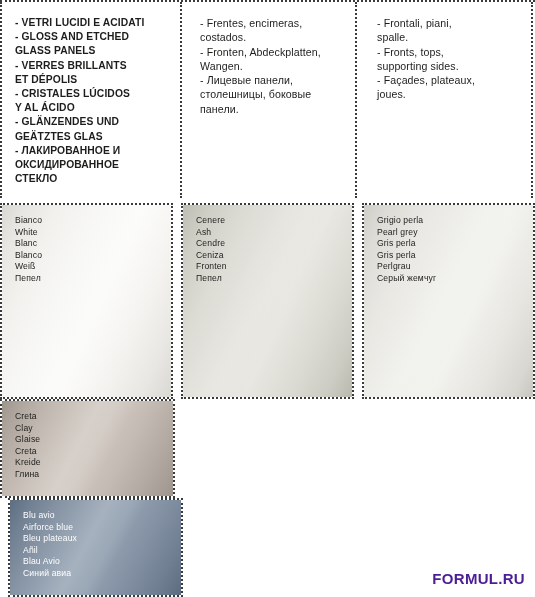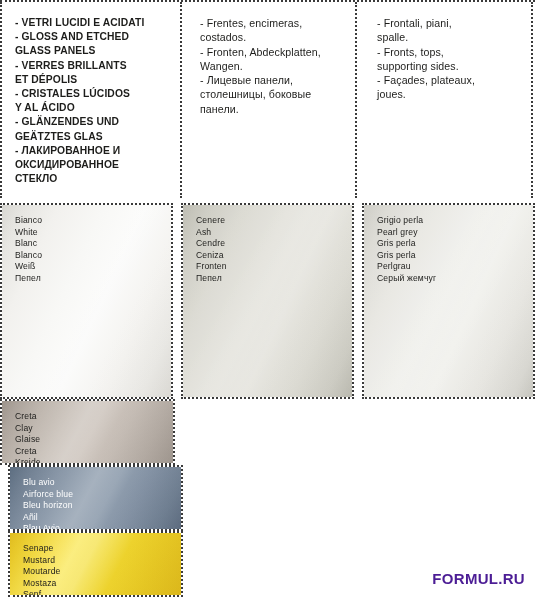--- a/index.html
+++ b/index.html
@@ -293,37 +293,25 @@
         <div class="lbl">Глина</div>
       </div>
     </div>
 
     <div class="cell col2">
       <div class="fill bluavio"></div>
       <div class="sheen"></div>
       <div class="cell-labels light">
         <div class="lbl">Blu avio</div>
         <div class="lbl">Airforce blue</div>
-        <div class="lbl">Bleu horizon</div>
+        <div class="lbl">Bleu plateaux</div>
         <div class="lbl">Añil</div>
         <div class="lbl">Blau Avio</div>
         <div class="lbl">Синий авиа</div>
       </div>
     </div>
 
-    <div class="cell col3">
-      <div class="fill senape"></div>
-      <div class="sheen"></div>
-      <div class="cell-labels">
-        <div class="lbl">Senape</div>
-        <div class="lbl">Mustard</div>
-        <div class="lbl">Moutarde</div>
-        <div class="lbl">Mostaza</div>
-        <div class="lbl">Senf</div>
-        <div class="lbl">Горчица</div>
-      </div>
-    </div>
 
   </div>
 
 </div>
 
 <div class="watermark">FORMUL.RU</div>
 
 </body></html>

